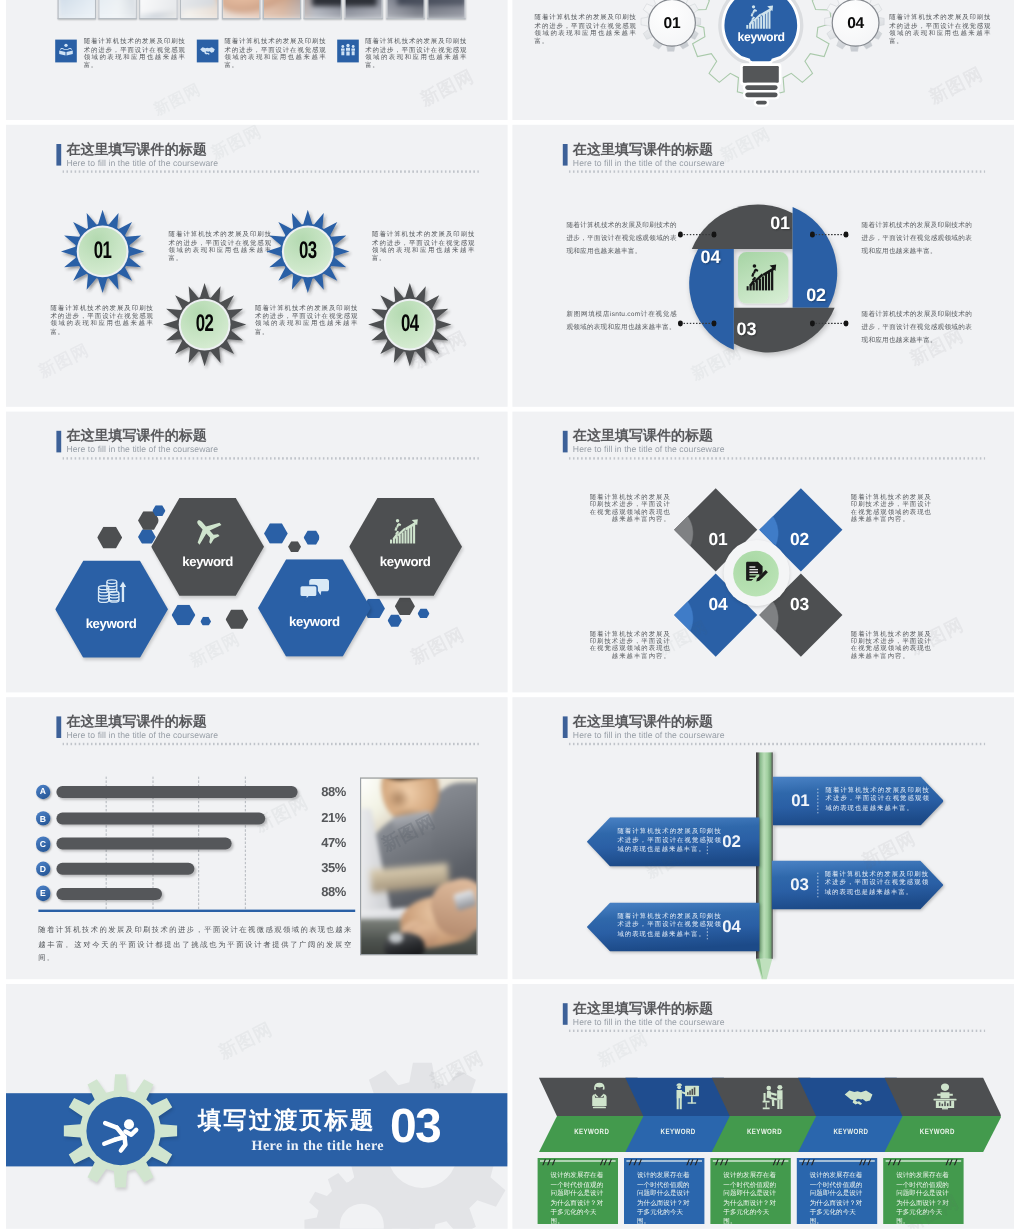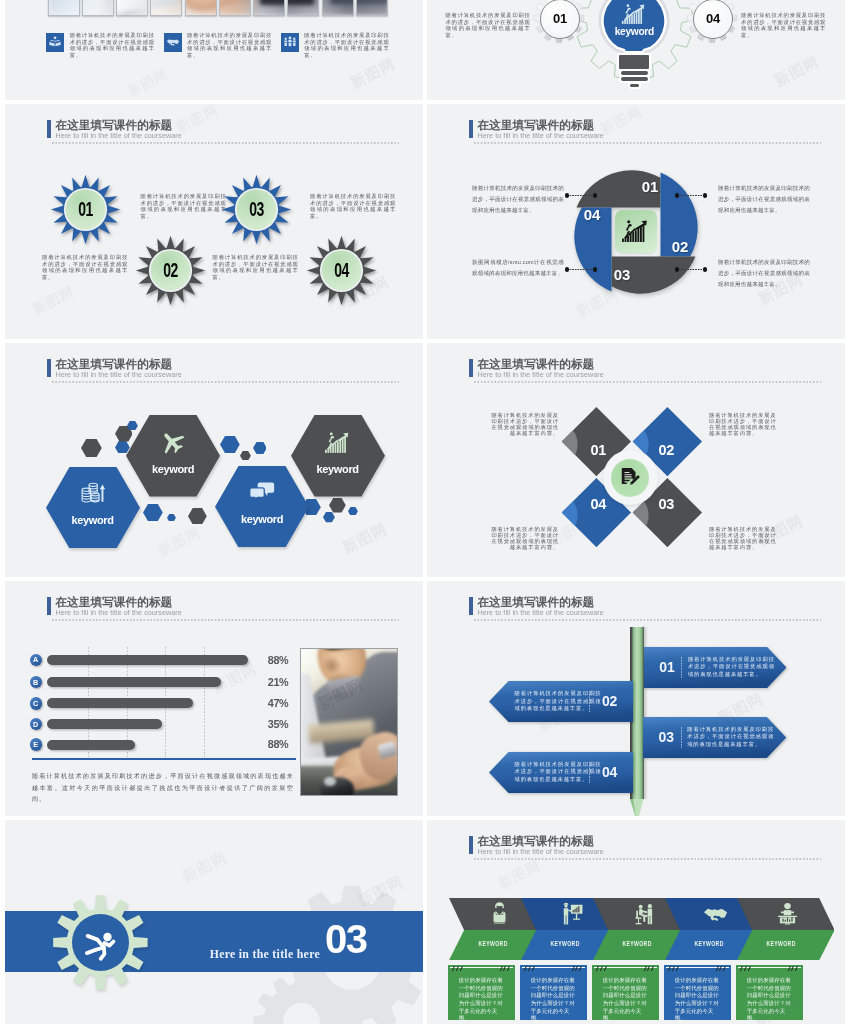--- a/index.html
+++ b/index.html
@@ -664,20 +664,21 @@
             <path d="M7.5 14.5 L20.5 19.5"></path>
             <path d="M20.5 19.5 L29 30"></path>
             <path d="M30 24 L36.5 27.5 L42 22"></path>
             <path d="M29 30 L18.5 33"></path>
             <path d="M18.5 33 L6.5 37.5"></path>
             <path d="M29 30 L30 38.5 L25 45"></path>
           </g>
           <circle cx="34.0" cy="16.0" r="5.6" fill="#ffffff"></circle>
         </svg>
       </div>
+      <div style="position:absolute;left:160px;top:100px;width:155px;font-size:19.5px;font-weight:bold;color:#fff;letter-spacing:1.6px;white-space:nowrap;">填写过渡页标题</div>
       <div style="position:absolute;left:155px;top:127px;width:160px;text-align:right;font-size:11.8px;font-weight:bold;color:#eaf0f8;letter-spacing:.3px;font-family:'Liberation Serif','DejaVu Serif',serif;">Here in the title here</div>
       <div style="position:absolute;left:320px;top:96px;width:60px;font-size:40px;font-weight:bold;color:#fff;letter-spacing:-1.5px;line-height:46px;">03</div>
       <div class="wm" style="left:176px;top:38px;transform:rotate(-27deg);font-size:15px;color:rgba(88,95,106,0.06)">新图网</div>
       <div class="wm" style="left:352px;top:62px;transform:rotate(-27deg);font-size:15px;color:rgba(88,95,106,0.07)">新图网</div>
 </div>
 <div class="slide">
 <div class="hdr">
         <div class="bar"></div>
         <div class="t1">在这里填写课件的标题</div>
         <div class="t2">Here to fill in the title of the courseware</div>

